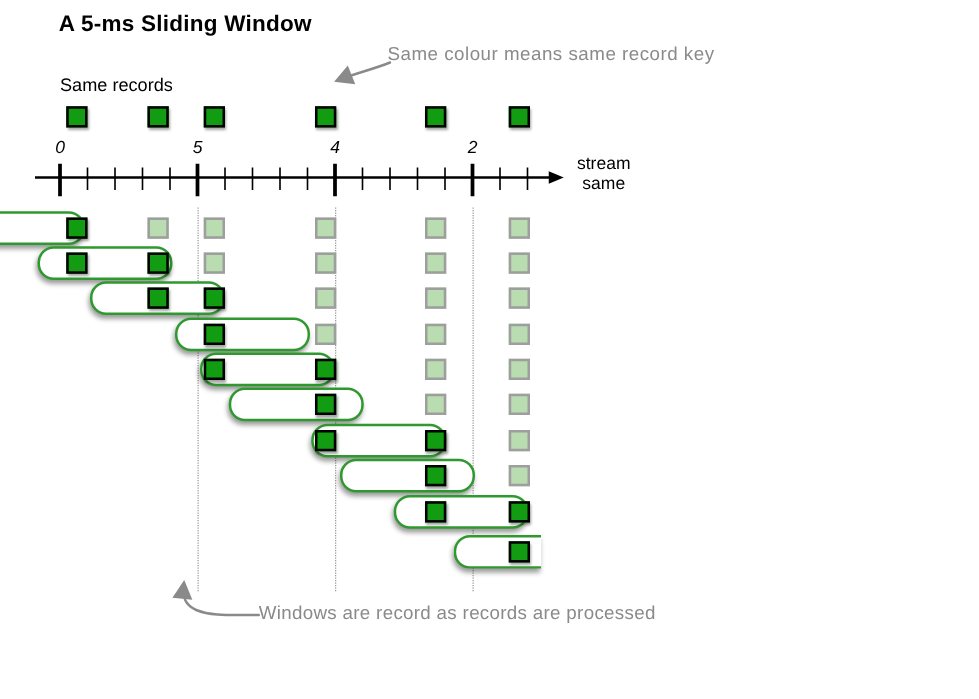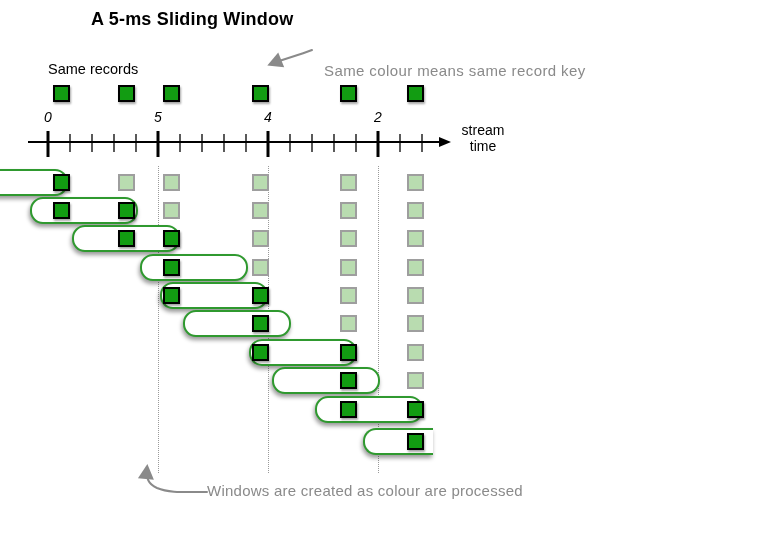--- a/index.html
+++ b/index.html
@@ -2,25 +2,25 @@
 <html style="--record-green: #129c12; --faded-green: #b9dcb0; --faded-border: #9e9e9e; --window-border: #2f992f; --annotation-gray: #8a8a8a;"><head>
 <meta charset="utf-8">
 <style>
   html,body{margin:0;padding:0;background:#fff;}
   .stage{
     position:relative;width:783px;height:559px;overflow:hidden;
     font-family:"Liberation Sans",sans-serif;background:#fff;
   }
   .abs{position:absolute;}
   .title{
-    left:47px;top:9px;font-size:18px;font-weight:bold;color:#000;letter-spacing:.2px;margin-left:44px;
+    left:47px;top:9px;font-size:18px;font-weight:bold;color:#000;letter-spacing:.2px;
   }
   .records-label{left:48px;top:61px;font-size:14.5px;color:#000;}
   .annot{color:var(--annotation-gray);font-size:15px;letter-spacing:.4px;white-space:nowrap;}
-  .annot-top{left:324px;top:35px;margin-top:27px;}
+  .annot-top{left:310px;top:35px;}
   .annot-bottom{left:207px;top:482px;letter-spacing:.25px;}
   .sq{
     position:absolute;width:17px;height:17px;box-sizing:border-box;
     border:2px solid #000;background:var(--record-green);
     box-shadow:1px 2px 2px rgba(0,0,0,.35);z-index:5;
   }
   .sq--faded{
     border:2px solid var(--faded-border);background:var(--faded-green);
     box-shadow:none;z-index:4;
   }
@@ -56,21 +56,21 @@
 
   <svg class="abs" style="left:255px;top:42px;z-index:6" width="70" height="35">
     <defs>
       <marker id="ah1" markerWidth="9" markerHeight="9" refX="6" refY="4.5" orient="auto">
         <path d="M0.5,0.5 L8,4.5 L0.5,8.5 z" fill="#8a8a8a"></path>
       </marker>
     </defs>
     <path d="M57,8 C42,14 31,16 16,22" fill="none" stroke="#8a8a8a" stroke-width="2" stroke-linecap="round" marker-end="url(#ah1)"></path>
   </svg>
 
-  <div class="abs annot annot-bottom">Windows are created as colour are processed</div>
+  <div class="abs annot annot-bottom">Windows are record as records are processed</div>
 
   <svg class="abs" style="left:135px;top:452px;z-index:6" width="85" height="48">
     <defs>
       <marker id="ah2" markerWidth="9" markerHeight="9" refX="6" refY="4.5" orient="auto">
         <path d="M0.5,0.5 L8,4.5 L0.5,8.5 z" fill="#8a8a8a"></path>
       </marker>
     </defs>
     <path d="M72,40 C48,40 34,41 22,36 C13,32 11,26 12,16" fill="none" stroke="#8a8a8a" stroke-width="2" stroke-linecap="round" marker-end="url(#ah2)"></path>
   </svg>
 
@@ -93,21 +93,21 @@
         <line x1="294" x2="294" y1="30" y2="48" stroke="#000" stroke-width="1.3"></line>
         <line x1="316" x2="316" y1="30" y2="48" stroke="#000" stroke-width="1.3"></line>
         <line x1="338" x2="338" y1="30" y2="48" stroke="#000" stroke-width="1.3"></line>
         <line x1="360" x2="360" y1="27" y2="53" stroke="#000" stroke-width="3"></line>
         <line x1="382" x2="382" y1="30" y2="48" stroke="#000" stroke-width="1.3"></line>
         <line x1="404" x2="404" y1="30" y2="48" stroke="#000" stroke-width="1.3"></line>
       </g>
   </svg>
 
   <div class="abs stream-time">stream
-time</div>
+same</div>
 
   <div id="dynamic-layer">
       <div class="dotline" style="left: 158px; top: 166px; height: 307px;"></div>
       <div class="dotline" style="left: 268px; top: 166px; height: 307px;"></div>
       <div class="dotline" style="left: 378px; top: 166px; height: 307px;"></div>
       <div class="sq" style="left: 53px; top: 85px;"></div>
       <div class="sq" style="left: 118px; top: 85px;"></div>
       <div class="sq" style="left: 163px; top: 85px;"></div>
       <div class="sq" style="left: 251.5px; top: 85px;"></div>
       <div class="sq" style="left: 339.5px; top: 85px;"></div>

